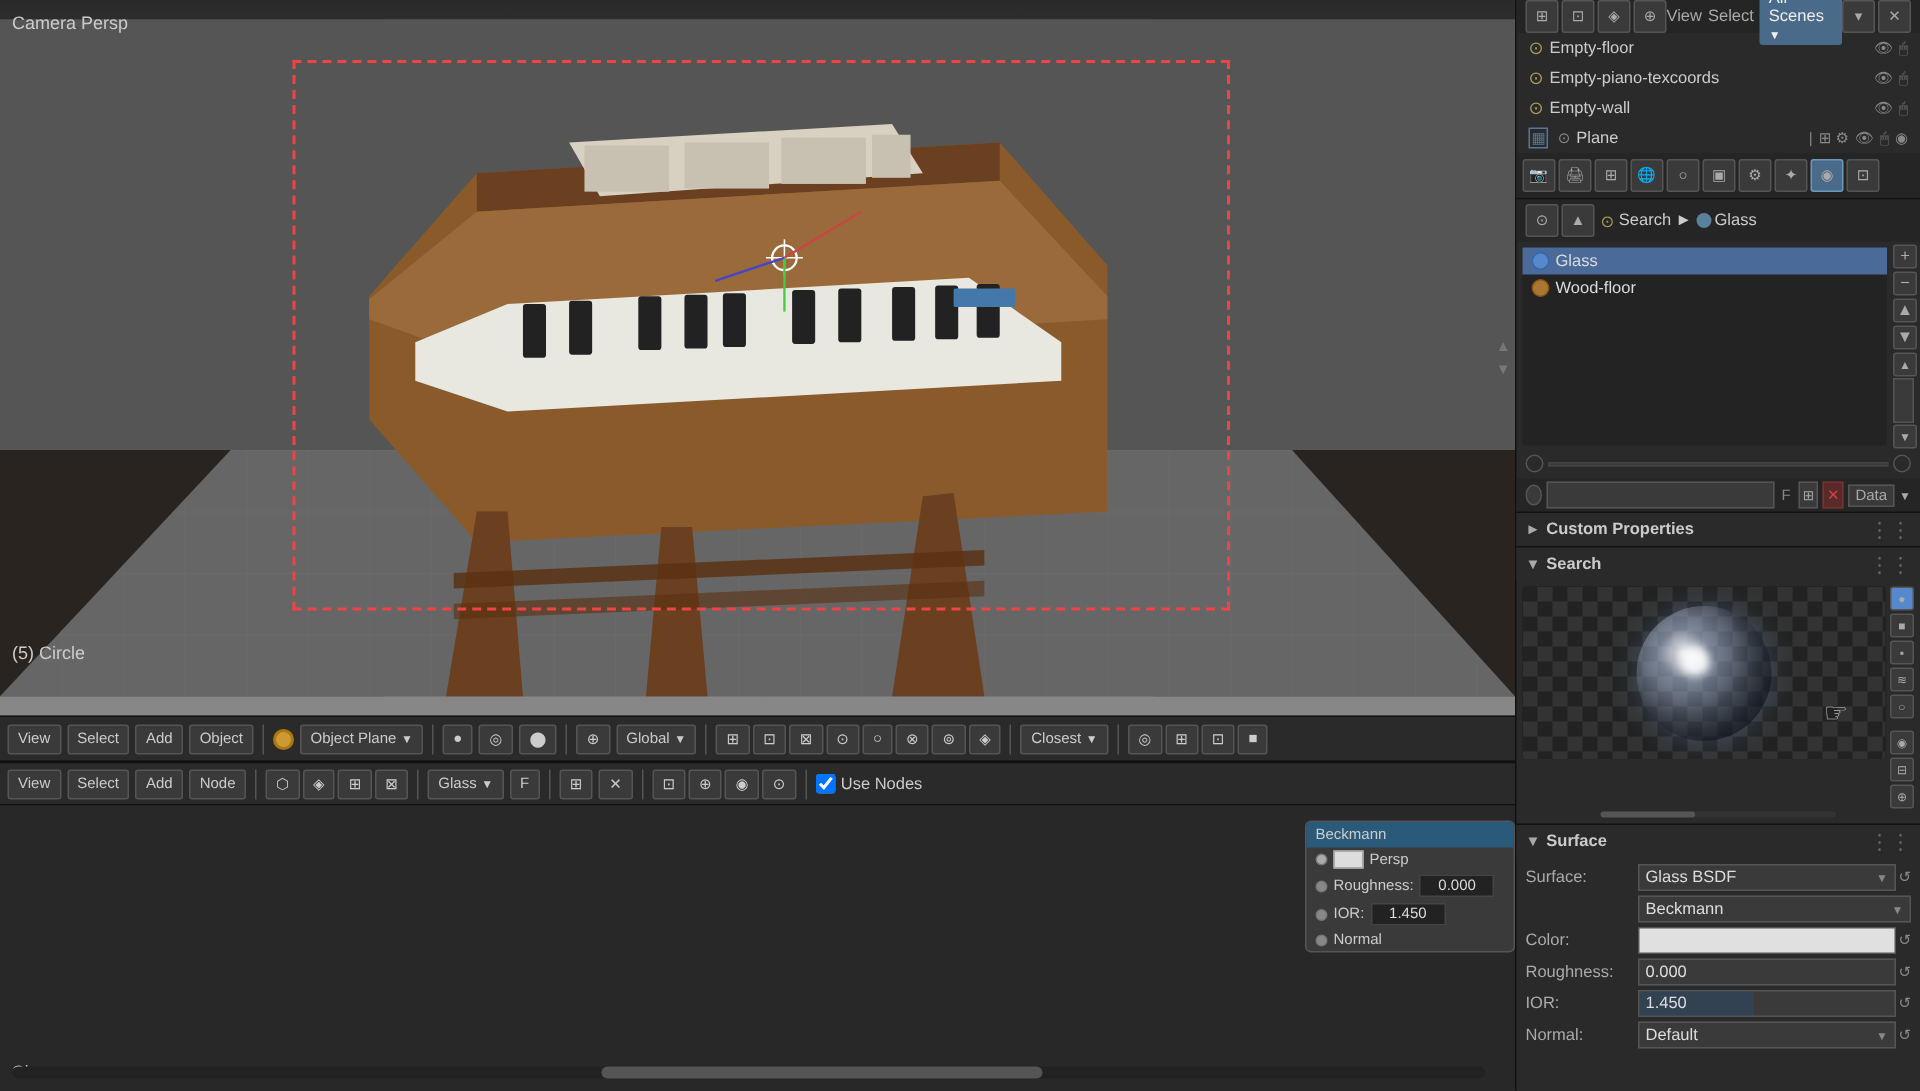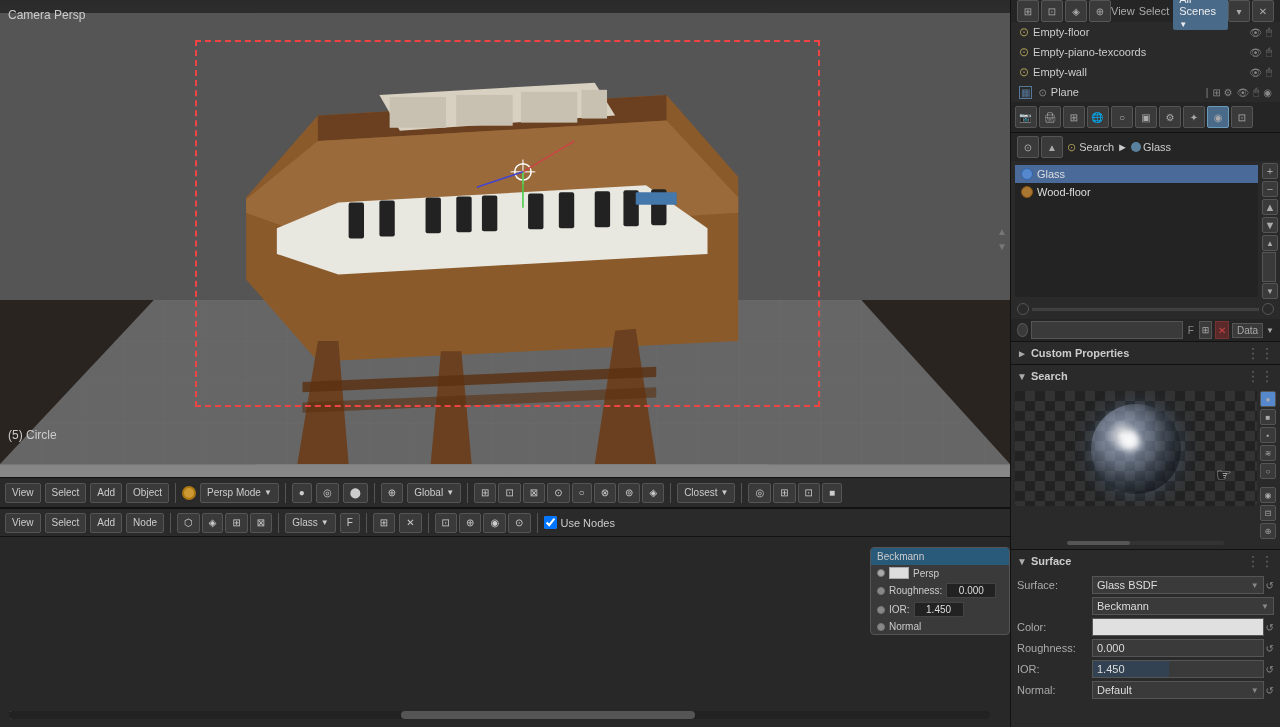--- a/index.html
+++ b/index.html
@@ -189,21 +189,21 @@
     </div>
 
     <div class="viewport-toolbar">
       <div class="vt-btn">View</div>
       <div class="vt-btn">Select</div>
       <div class="vt-btn">Add</div>
       <div class="vt-btn">Object</div>
       <div class="vt-separator"></div>
       <div style="width:14px;height:14px;border-radius:50%;background:#cc9933;border:2px solid #aa7711;"></div>
       <div class="mode-dropdown">
-        <span>Persp Mode</span> 
+        <span>Object Plane</span> 
           <span style="font-size:8px;">▼</span>
       </div>
       <div class="vt-separator"></div>
       <div class="vt-btn">●</div>
       <div class="vt-btn">◎</div>
       <div class="vt-btn">⬤</div>
       <div class="vt-separator"></div>
       <div class="vt-btn">⊕</div>
       <div class="mode-dropdown">
         <span>Global</span> 

